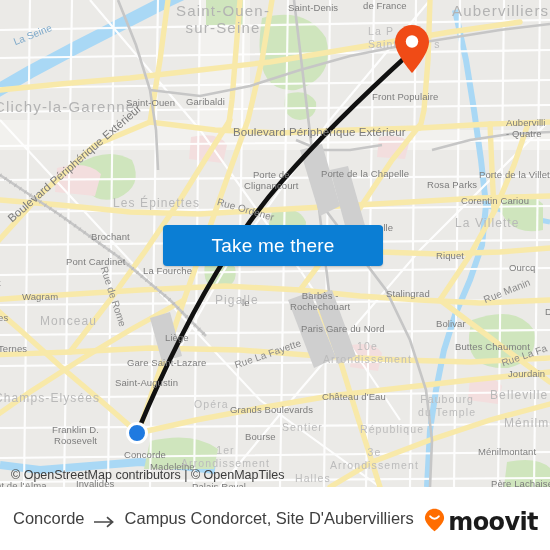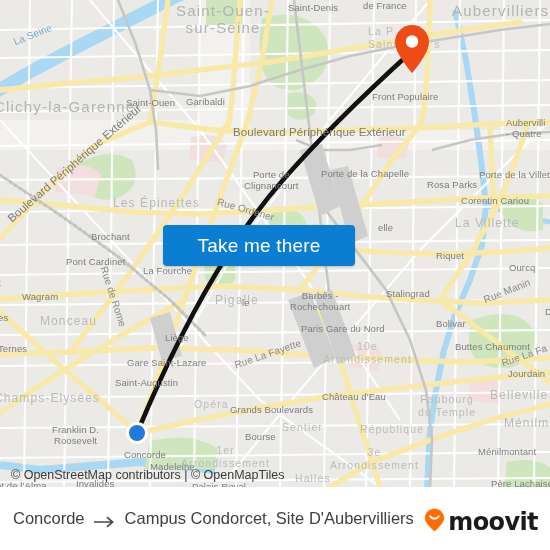--- a/index.html
+++ b/index.html
@@ -39,21 +39,21 @@
   
   .origin{
     position:absolute;width:22px;height:22px;border-radius:50%;
     background:#1f7ae0;border:3px solid #ffffff;
     box-sizing:border-box;
   }
   .dest{position:absolute;width:38px;height:50px;}
 
   
   .cta{
-    position:absolute;left:163px;top:225px;width:192px;height:41px;
+    position:absolute;left:163px;top:225px;width:220px;height:41px;
     background:#0b7ed4;border-radius:4px;border:none;
     color:#ffffff;font-size:19px;letter-spacing:.2px;
     font-family:"Liberation Sans","DejaVu Sans",sans-serif;
     cursor:pointer;display:flex;align-items:center;justify-content:center;
     box-shadow:0 1px 2px rgba(0,0,0,.18);
   }
 
   
   .attrib{
     position:absolute;left:11px;top:468px;

